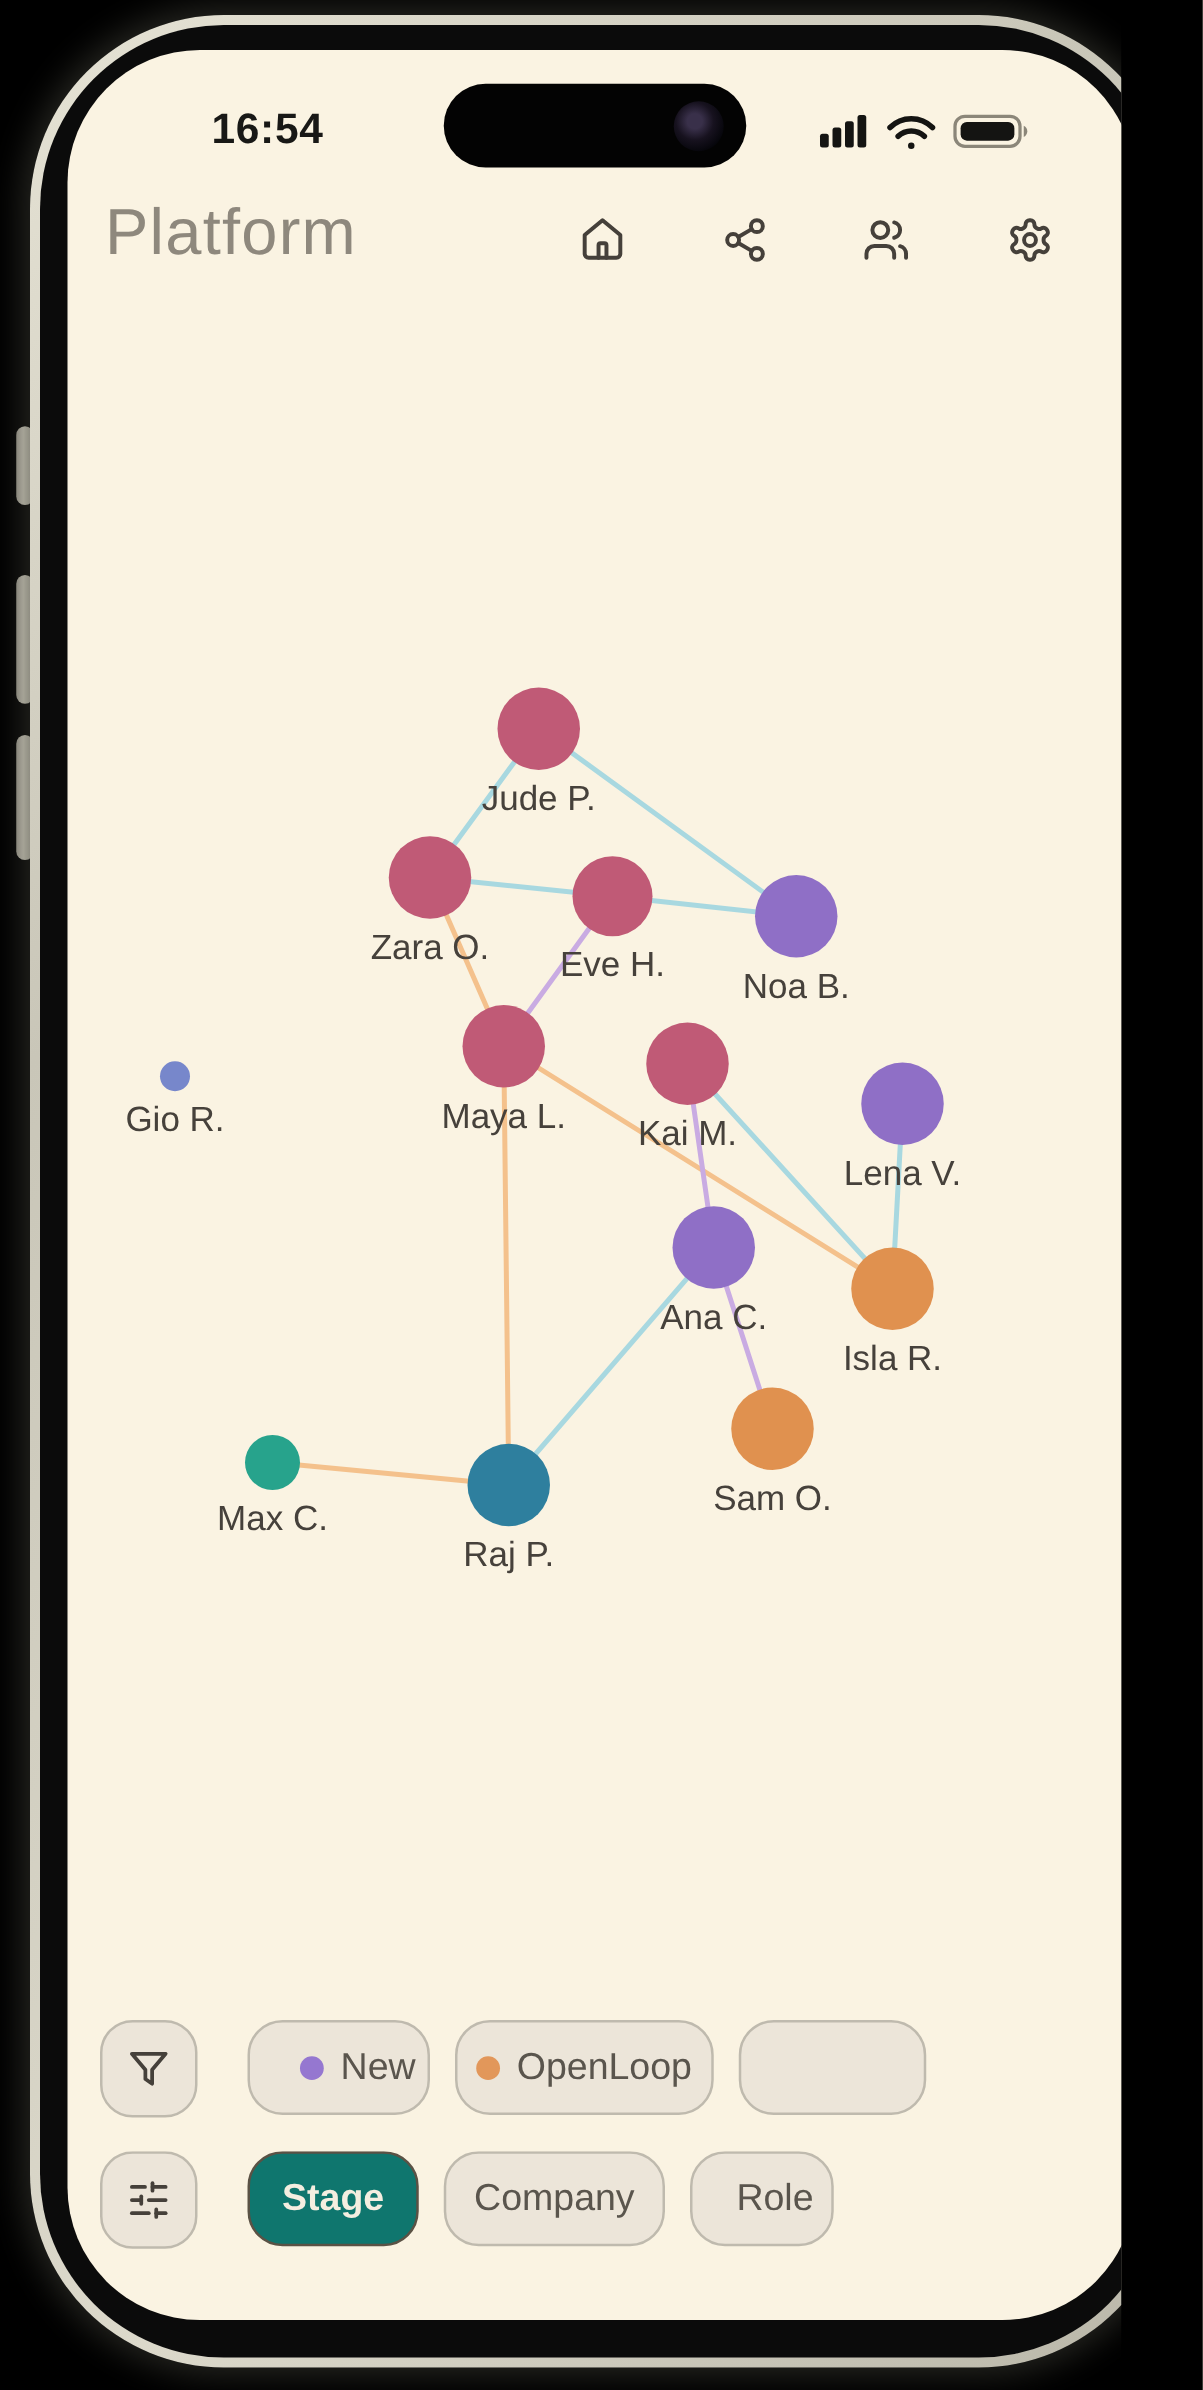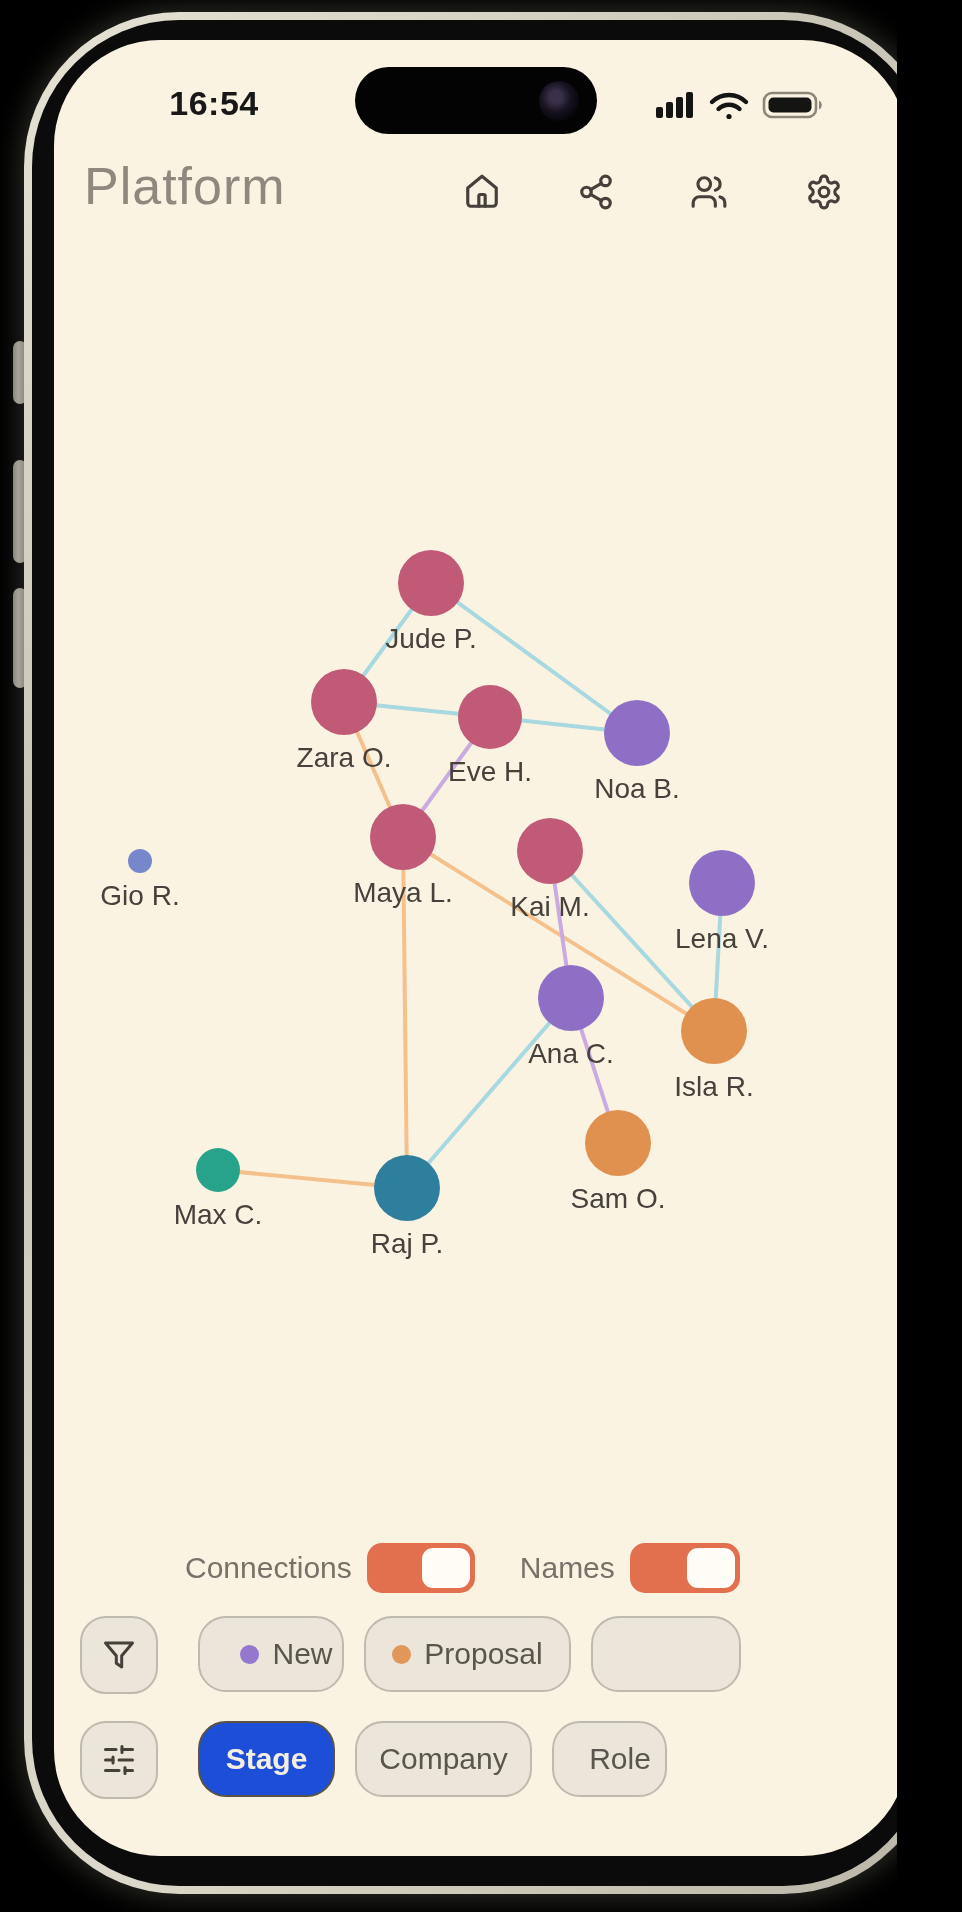--- a/index.html
+++ b/index.html
@@ -47,21 +47,21 @@
 
   .chip-clip{position:absolute;left:0;width:775px;height:82px;overflow:hidden;}
   .clip-1{top:1576px;} .clip-2{top:1681px;}
   .chip-row{position:absolute;left:26px;top:0;display:flex;gap:20px;align-items:flex-start;}
   .icon-btn{flex:0 0 auto;width:78px;height:78px;margin-right:20px;border-radius:26px;
             background:#ece5d9;border:2px solid #bfbaae;display:flex;align-items:center;justify-content:center;cursor:pointer;}
   .icon-btn svg{width:36px;height:36px;stroke:#45403a;fill:none;stroke-width:2;stroke-linecap:round;stroke-linejoin:round;}
   .chip{flex:0 0 auto;height:76px;border-radius:28px;background:#ece5d9;border:2px solid #bfbaae;
         display:flex;align-items:center;justify-content:center;gap:13px;font-size:30px;color:#5a554d;cursor:pointer;}
   .chip .dot{width:19px;height:19px;border-radius:50%;flex:0 0 auto;}
-  .chip.selected{background:#1d4ed8;border-color:#5a5245;color:#f4eee0;font-weight:700;}
+  .chip.selected{background:#0f766e;border-color:#5a5245;color:#f4eee0;font-weight:700;}
 </style>
 </head>
 <body>
 
 <div class="stage">
   <div class="side-btn btn-mute"></div>
   <div class="side-btn btn-volup"></div>
   <div class="side-btn btn-voldn"></div>
   <div class="side-btn btn-power"></div>
 
@@ -162,45 +162,35 @@
         <circle cx="660" cy="991" r="33" fill="#e0914f"></circle>
         <text x="660" y="1056" text-anchor="middle">Isla R.</text>
         <circle cx="564" cy="1103" r="33" fill="#e0914f"></circle>
         <text x="564" y="1168" text-anchor="middle">Sam O.</text>
         <circle cx="164" cy="1130" r="22" fill="#27a38c"></circle>
         <text x="164" y="1184" text-anchor="middle">Max C.</text>
         <circle cx="353" cy="1148" r="33" fill="#2e7f9e"></circle>
         <text x="353" y="1213" text-anchor="middle">Raj P.</text>
       </svg>
 
-    <div class="toggle-row">
-      <span class="toggle-label">Connections</span>
-      <div class="toggle" style="background: rgb(226, 112, 79);">
-          <div class="knob"></div>
-        </div>
-      <span class="toggle-label names-label">Names</span>
-      <div class="toggle toggle-2" style="background: rgb(226, 112, 79);">
-          <div class="knob"></div>
-        </div>
-    </div>
 
     <div class="chip-clip clip-1">
       <div class="chip-row" id="filter-row">
         <div class="icon-btn">
           <svg viewBox="0 0 24 24">
               <path d="M21 4H3l7.2 8.5v5L13.8 20v-7.5z"></path>
             </svg>
         </div>
           <div class="chip" style="width: 146px; padding-left: 31px;">
             <span class="dot" style="background: rgb(149, 119, 208);"></span>
             <span>New</span>
           </div>
           <div class="chip" style="width: 207px;">
             <span class="dot" style="background: rgb(226, 151, 90);"></span>
-            <span>Proposal</span>
+            <span>OpenLoop</span>
           </div>
           <div class="chip" style="width: 150px;"></div>
         </div>
     </div>
 
     <div class="chip-clip clip-2">
       <div class="chip-row" id="facet-row">
         <div class="icon-btn">
           <svg viewBox="0 0 24 24">
             <line x1="21" y1="5" x2="14" y2="5"></line>

